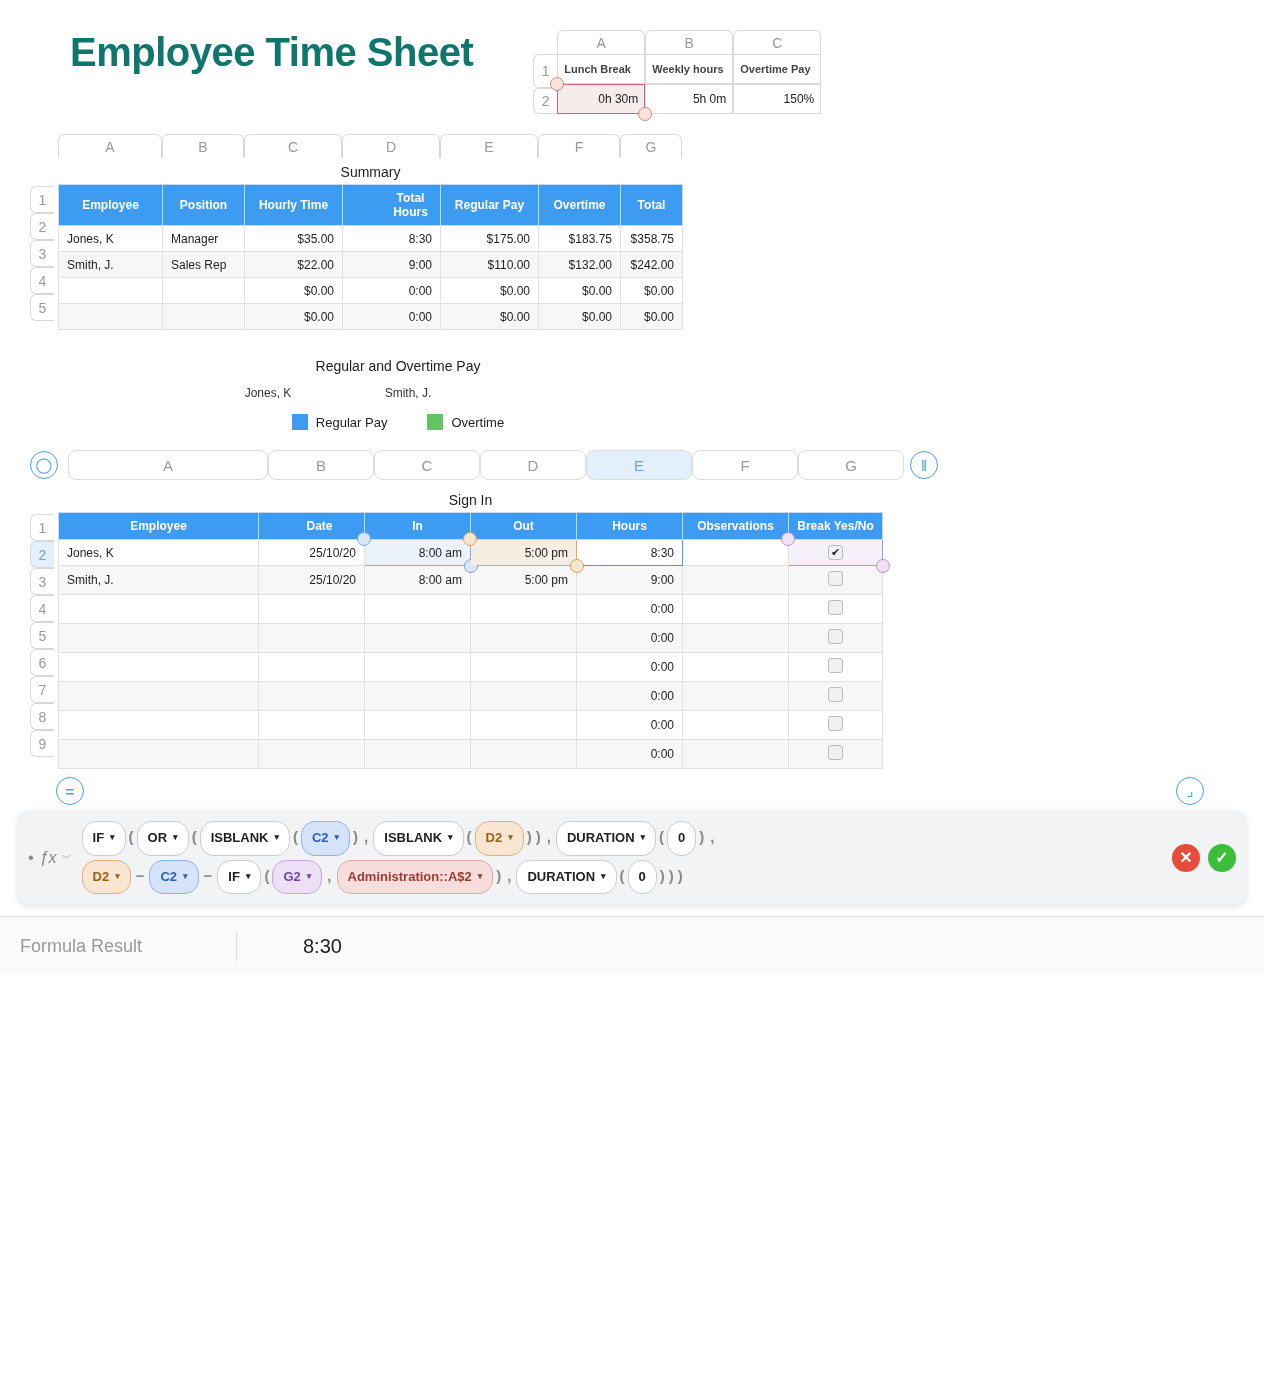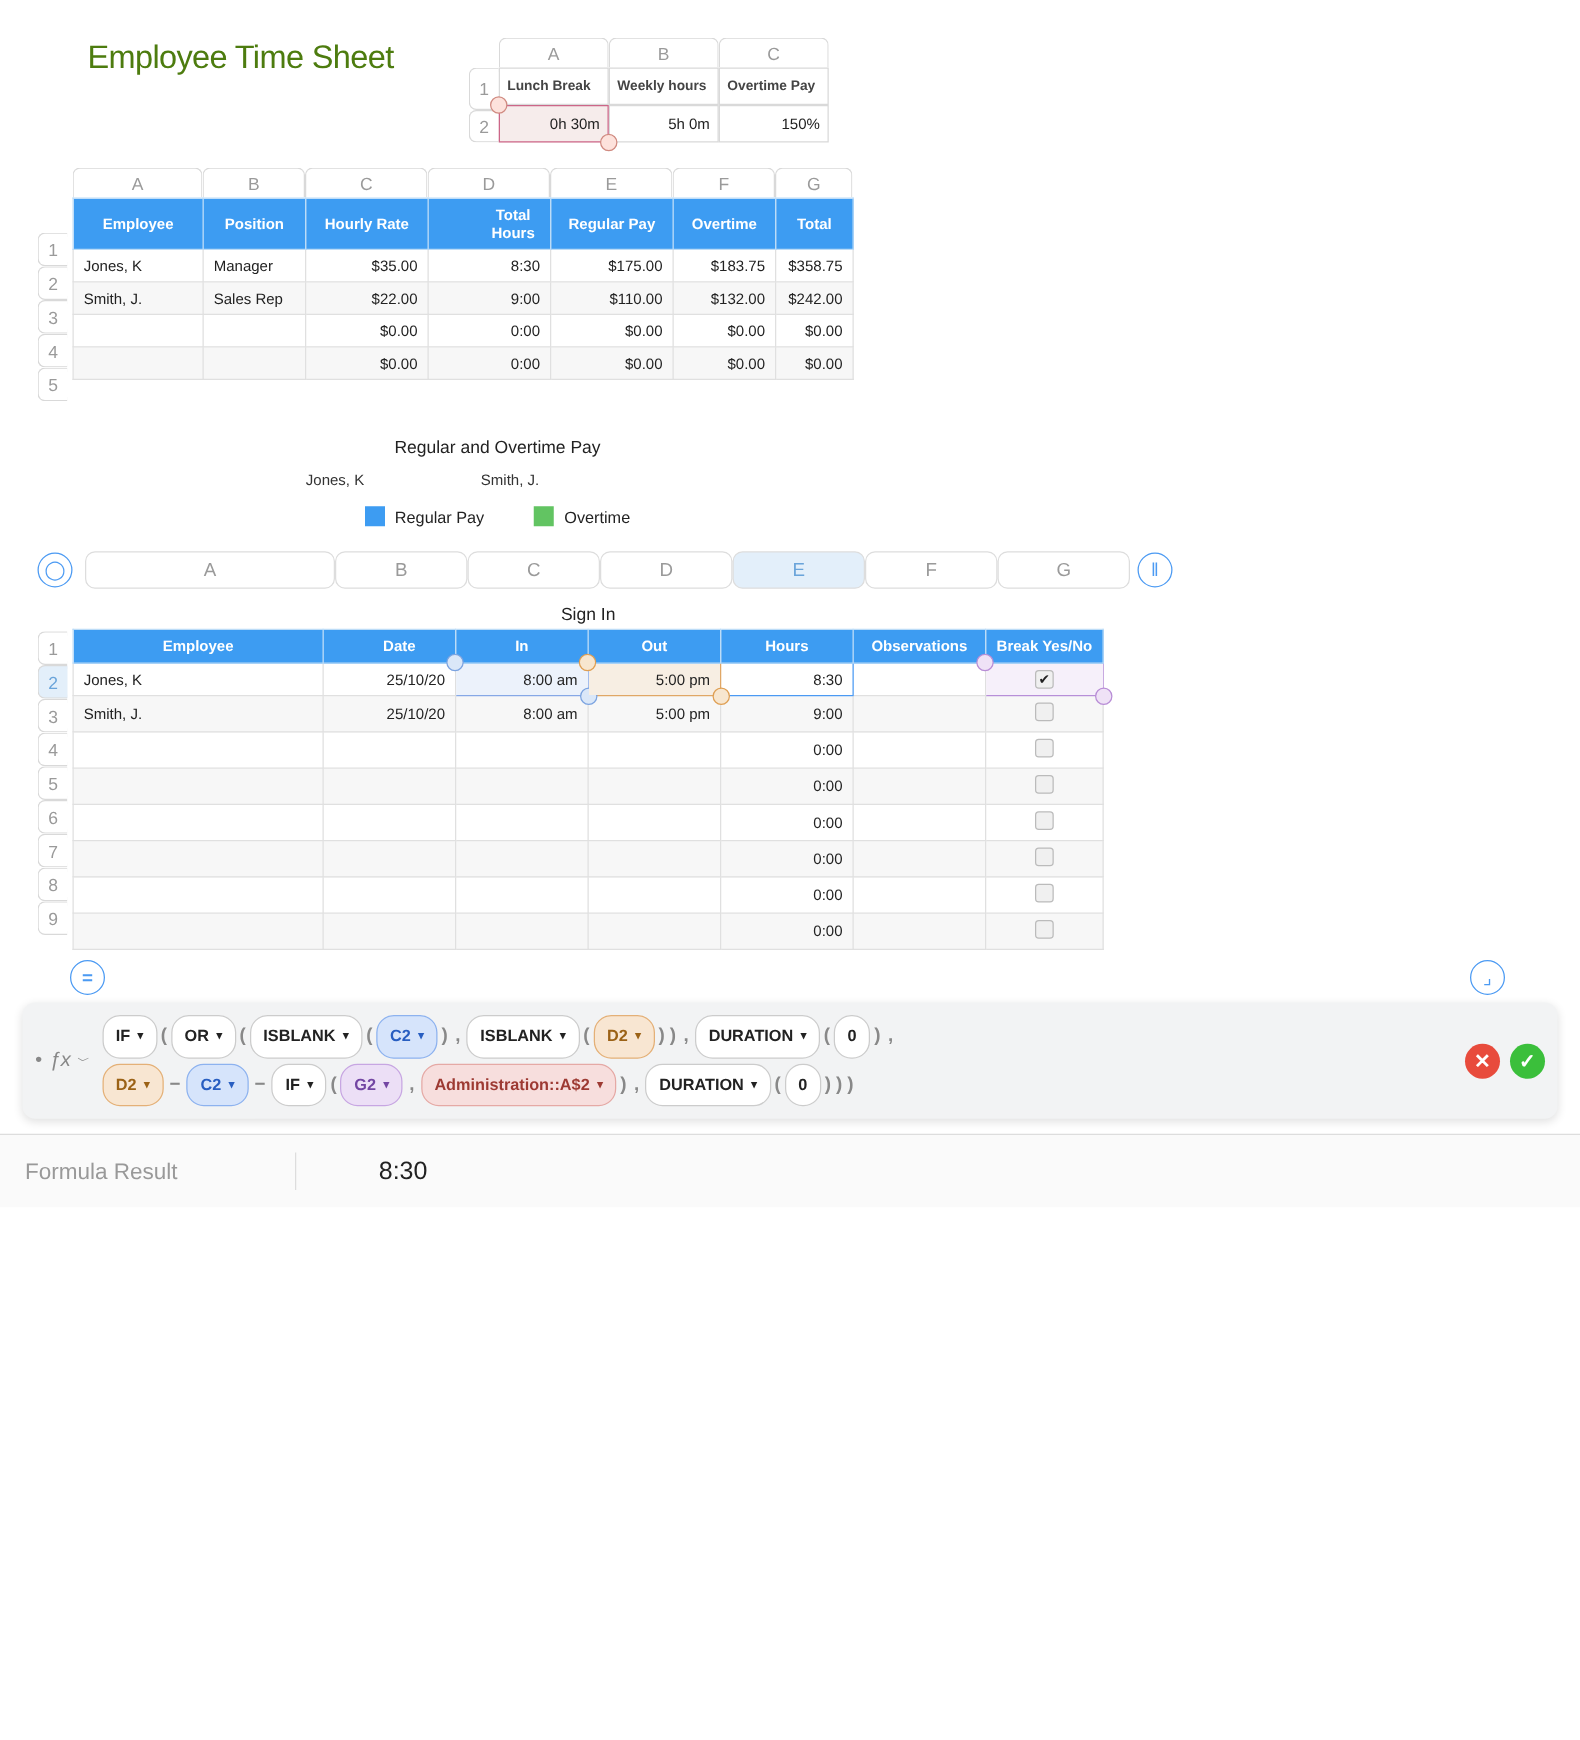--- a/index.html
+++ b/index.html
@@ -1,19 +1,19 @@
 <!DOCTYPE html>
 <html><head>
 <meta charset="utf-8">
 <style>
   * { box-sizing: border-box; margin: 0; padding: 0; }
   body { font-family: -apple-system, "Helvetica Neue", Helvetica, Arial, sans-serif; font-size: 13px; color: #222; background: #fff; width: 1264px; }
   .canvas { padding: 20px 30px 0 30px; }
   .title-row { display: flex; align-items: flex-start; gap: 60px; margin: 10px 0 20px 40px; }
-  .page-title { font-size: 26px; font-weight: 400; letter-spacing: -0.5px; color: #4d7c0f; }
+  .page-title { font-size: 40px; font-weight: 700; letter-spacing: -0.5px; color: #0f766e; }
   
   
   .grid { border-collapse: separate; border-spacing: 0; }
   .colhdr, .rowhdr { background: #fff; border: 1px solid #d9d9d9; color: #9a9a9a; font-size: 14px; text-align: center; }
   .colhdr { border-radius: 6px 6px 0 0; border-bottom: none; }
   .colhdr:first-of-type { }
   .rowhdr { border-radius: 6px 0 0 6px; border-right: none; width: 24px; height: 26px; }
   .cell { border: 1px solid #d9d9d9; padding: 4px 6px; font-size: 12px; }
   
   
@@ -160,26 +160,27 @@
   <div class="sec-rows">
     <div class="row-hdrs" id="summary-rowhdrs" style="width:28px;">
         <div style="height: 28px;"></div>
         <div class="rowhdr" style="height: 27px;">1</div>
         <div class="rowhdr" style="height: 27px;">2</div>
         <div class="rowhdr" style="height: 27px;">3</div>
         <div class="rowhdr" style="height: 27px;">4</div>
         <div class="rowhdr" style="height: 27px;">5</div>
       </div>
     <div style="flex:0 0 auto;">
+      <div class="section-title">Summary</div>
       <table class="data-table" id="summary-table">
           <thead>
             <tr>
               <th style="width: 104px;">Employee</th>
               <th style="width: 82px;">Position</th>
-              <th style="width: 98px;">Hourly Rate</th>
+              <th style="width: 98px;">Hourly Time</th>
               <th style="width: 98px; padding-left: 46px;">Total Hours</th>
               <th style="width: 98px;">Regular Pay</th>
               <th style="width: 82px;">Overtime</th>
               <th style="width: 62px;">Total</th>
             </tr>
           </thead>
           <tbody>
             <tr>
               <td class="l">Jones, K</td>
               <td class="l">Manager</td>

